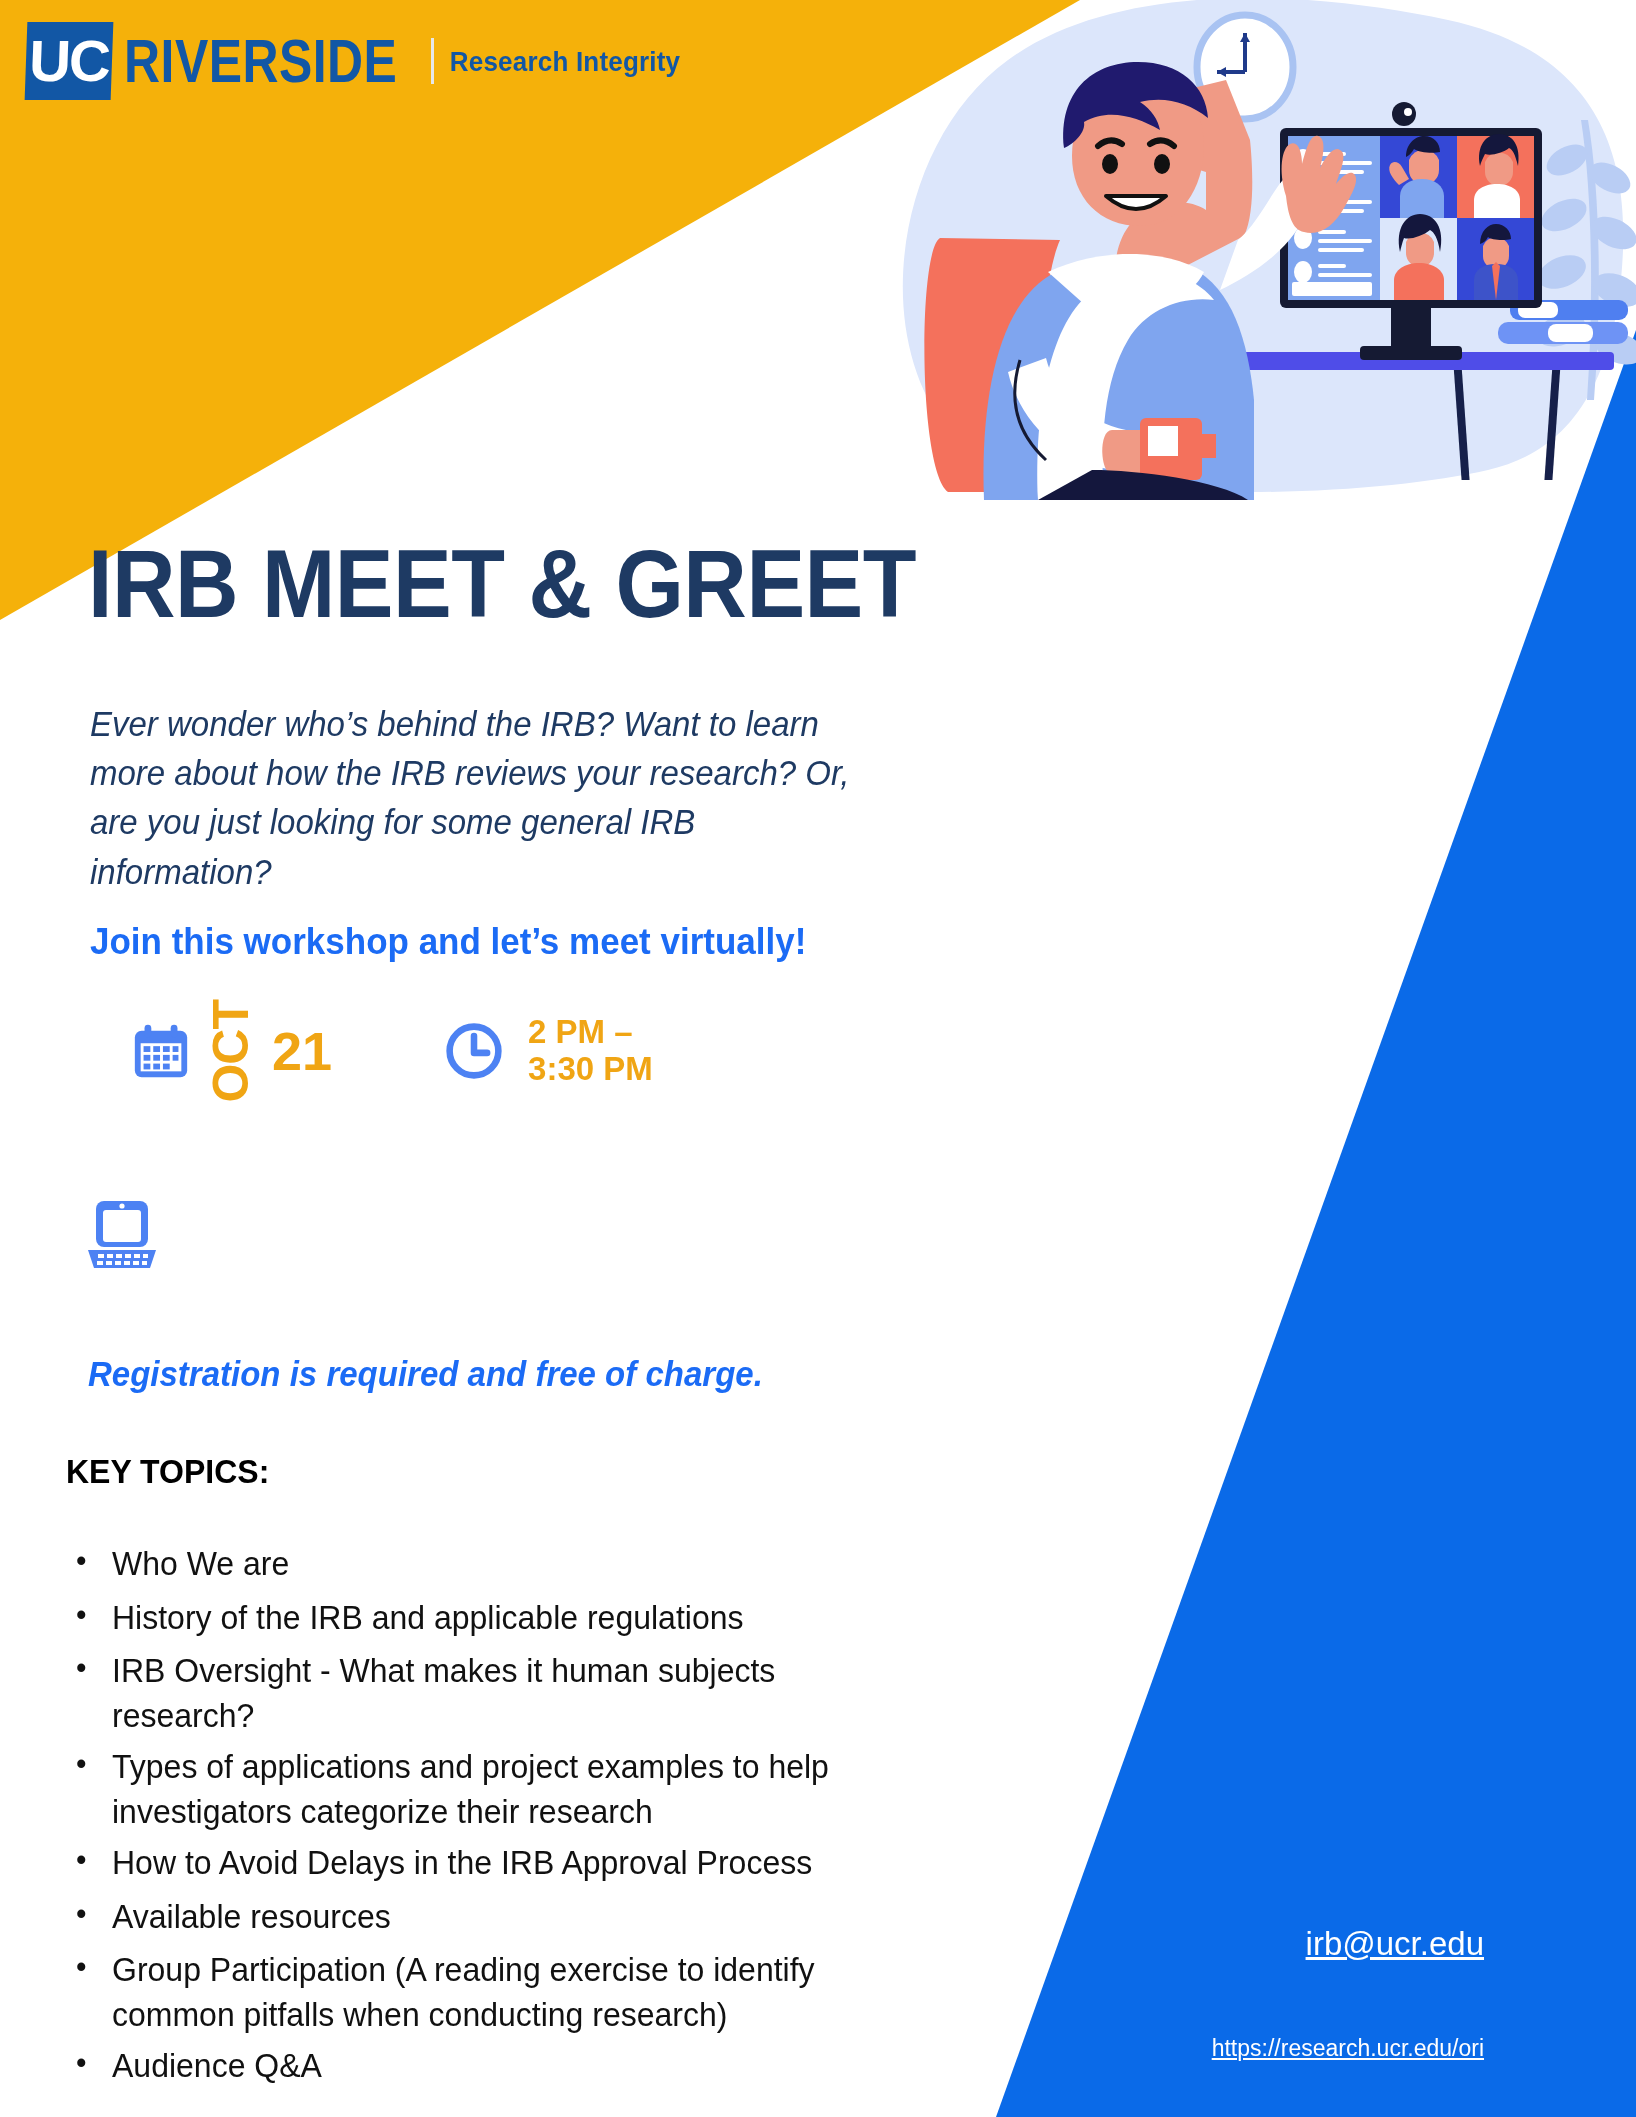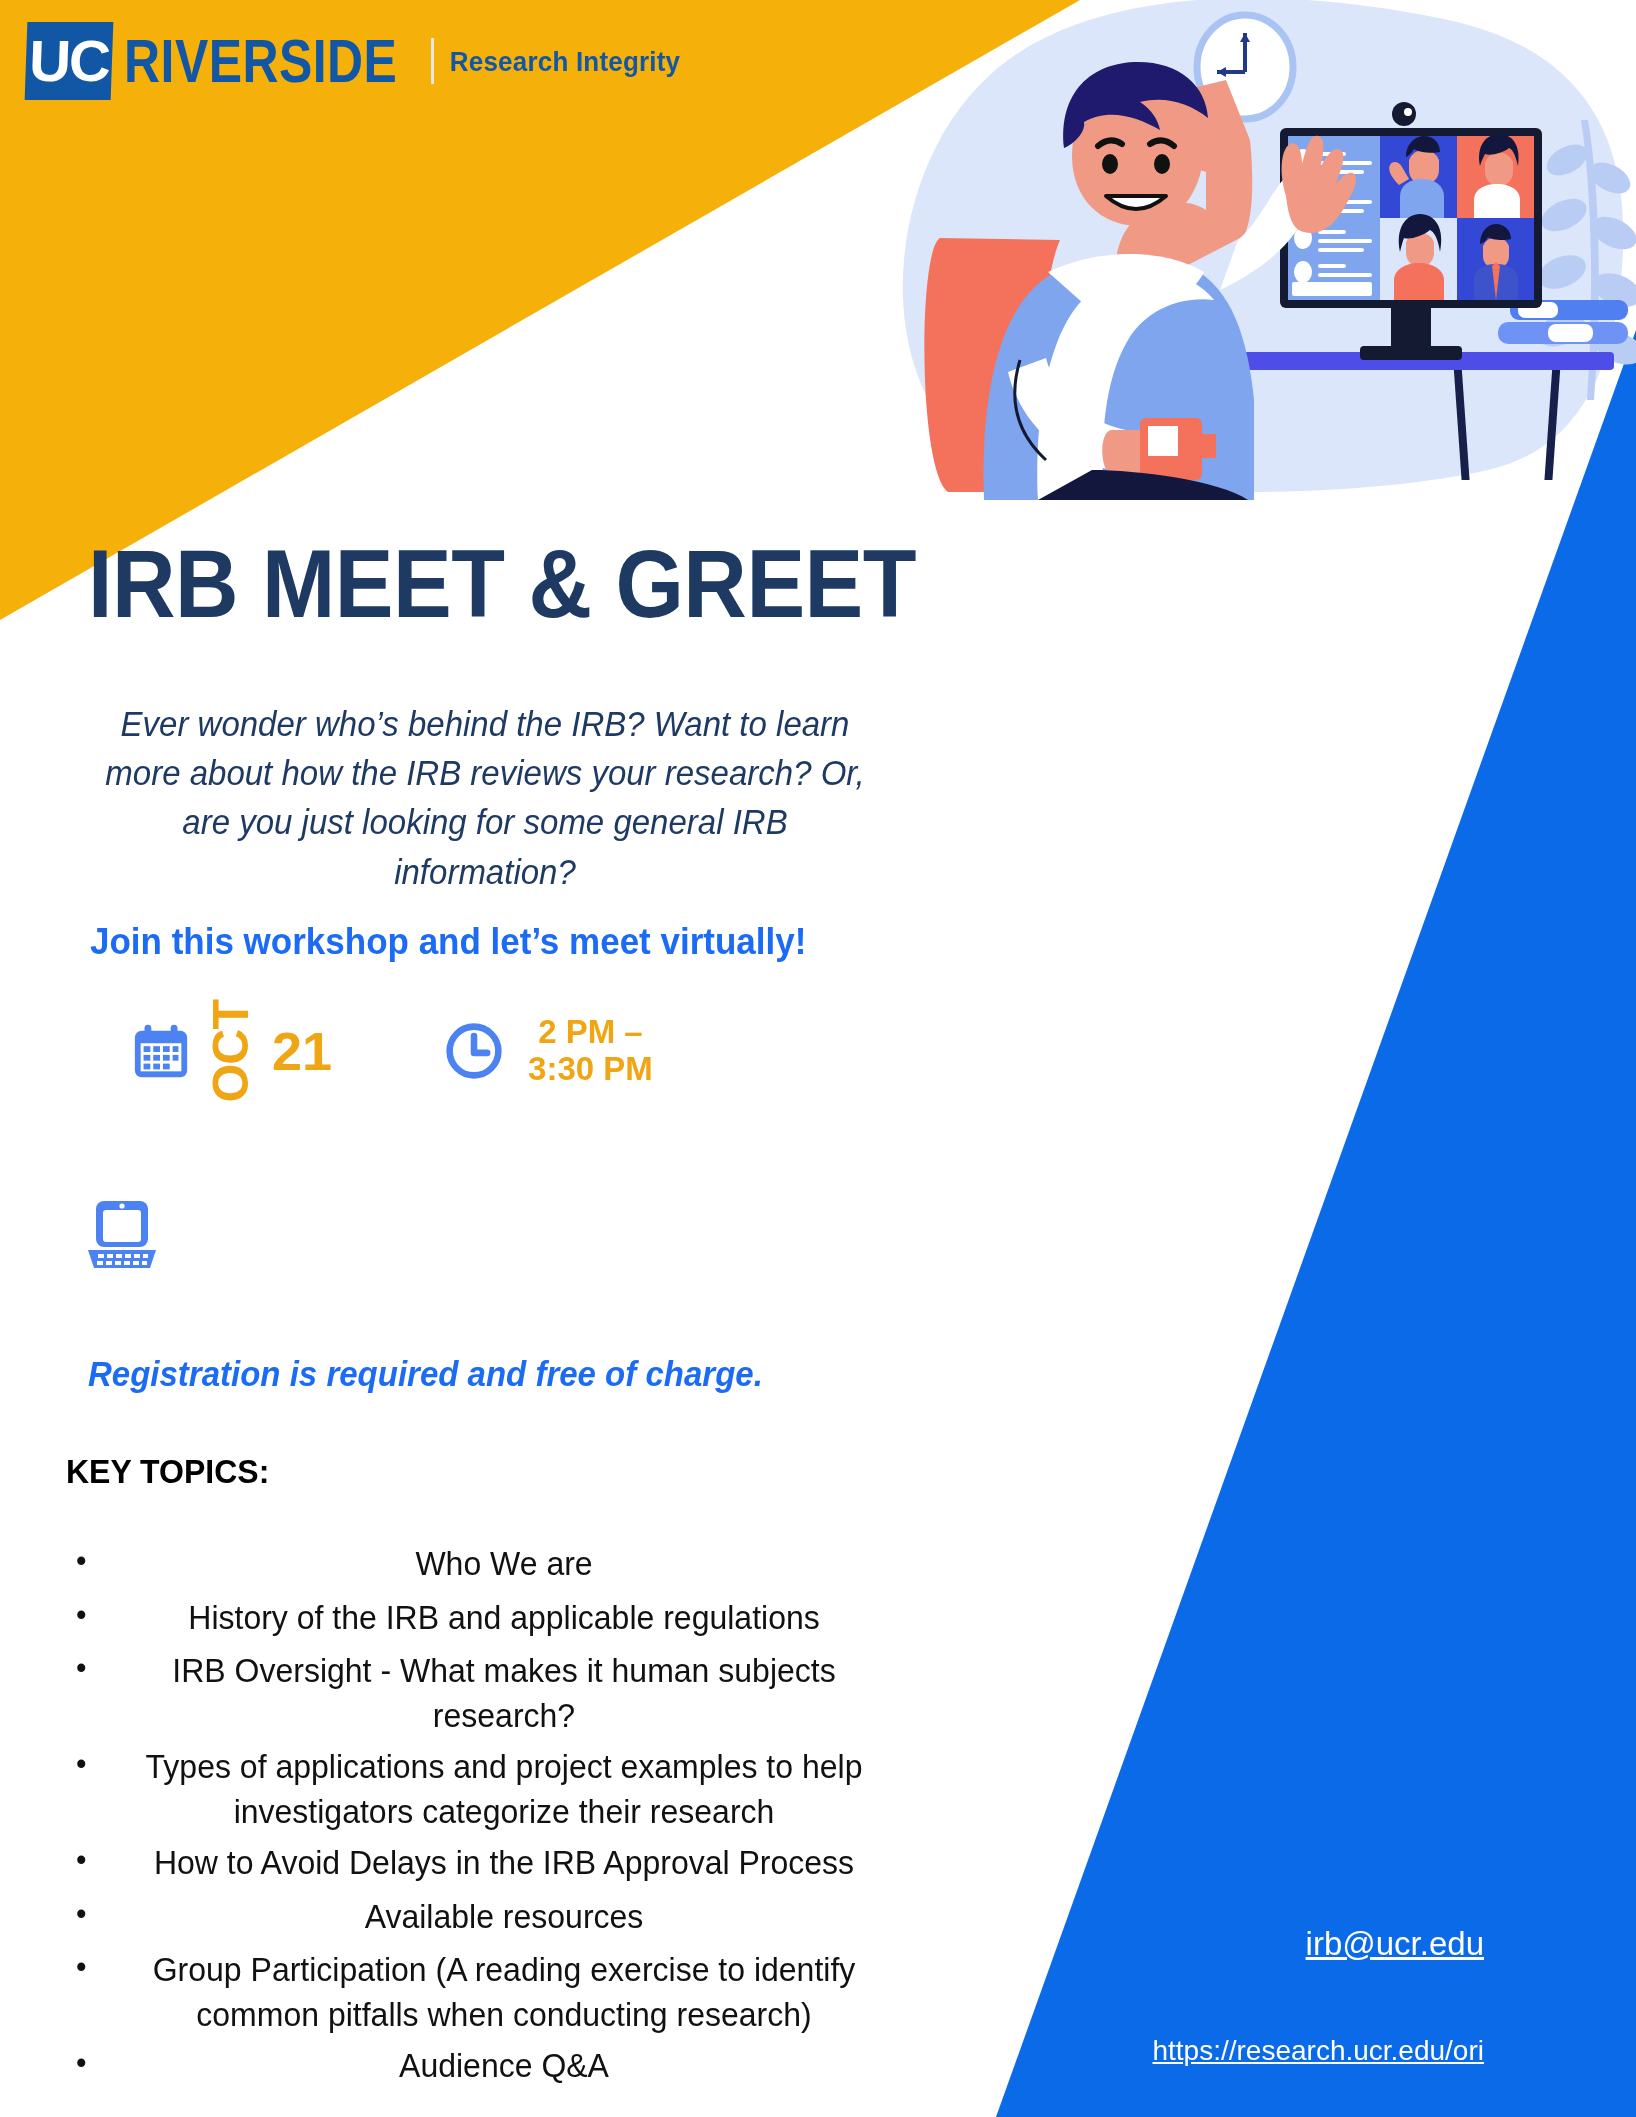--- a/index.html
+++ b/index.html
@@ -89,21 +89,20 @@
     width: 748px; height: 500px;
     z-index: 4;
   }
 
   
   .content {
     position: absolute;
     left: 0; top: 0;
     width: 1532px; height: 2117px;
     z-index: 5;
-    text-align: center;
   }
   .title {
     position: absolute;
     left: 88px; top: 528px;
     font-size: 88px;
     font-weight: 700;
     color: #1e3a63;
     letter-spacing: -0.5px;
     transform: scaleY(1.1);
     transform-origin: left top;
@@ -243,21 +242,21 @@
     color: #ffffff;
     font-size: 33px;
     text-decoration: underline;
     white-space: nowrap;
     z-index: 7;
   }
   .foot-url {
     position: absolute;
     right: 48px; top: 2035px;
     color: #ffffff;
-    font-size: 28px;
+    font-size: 23px;
     text-decoration: underline;
     white-space: nowrap;
     z-index: 7;
   }
 </style>
 </head>
 <body>
 
 <div id="poster">
 

